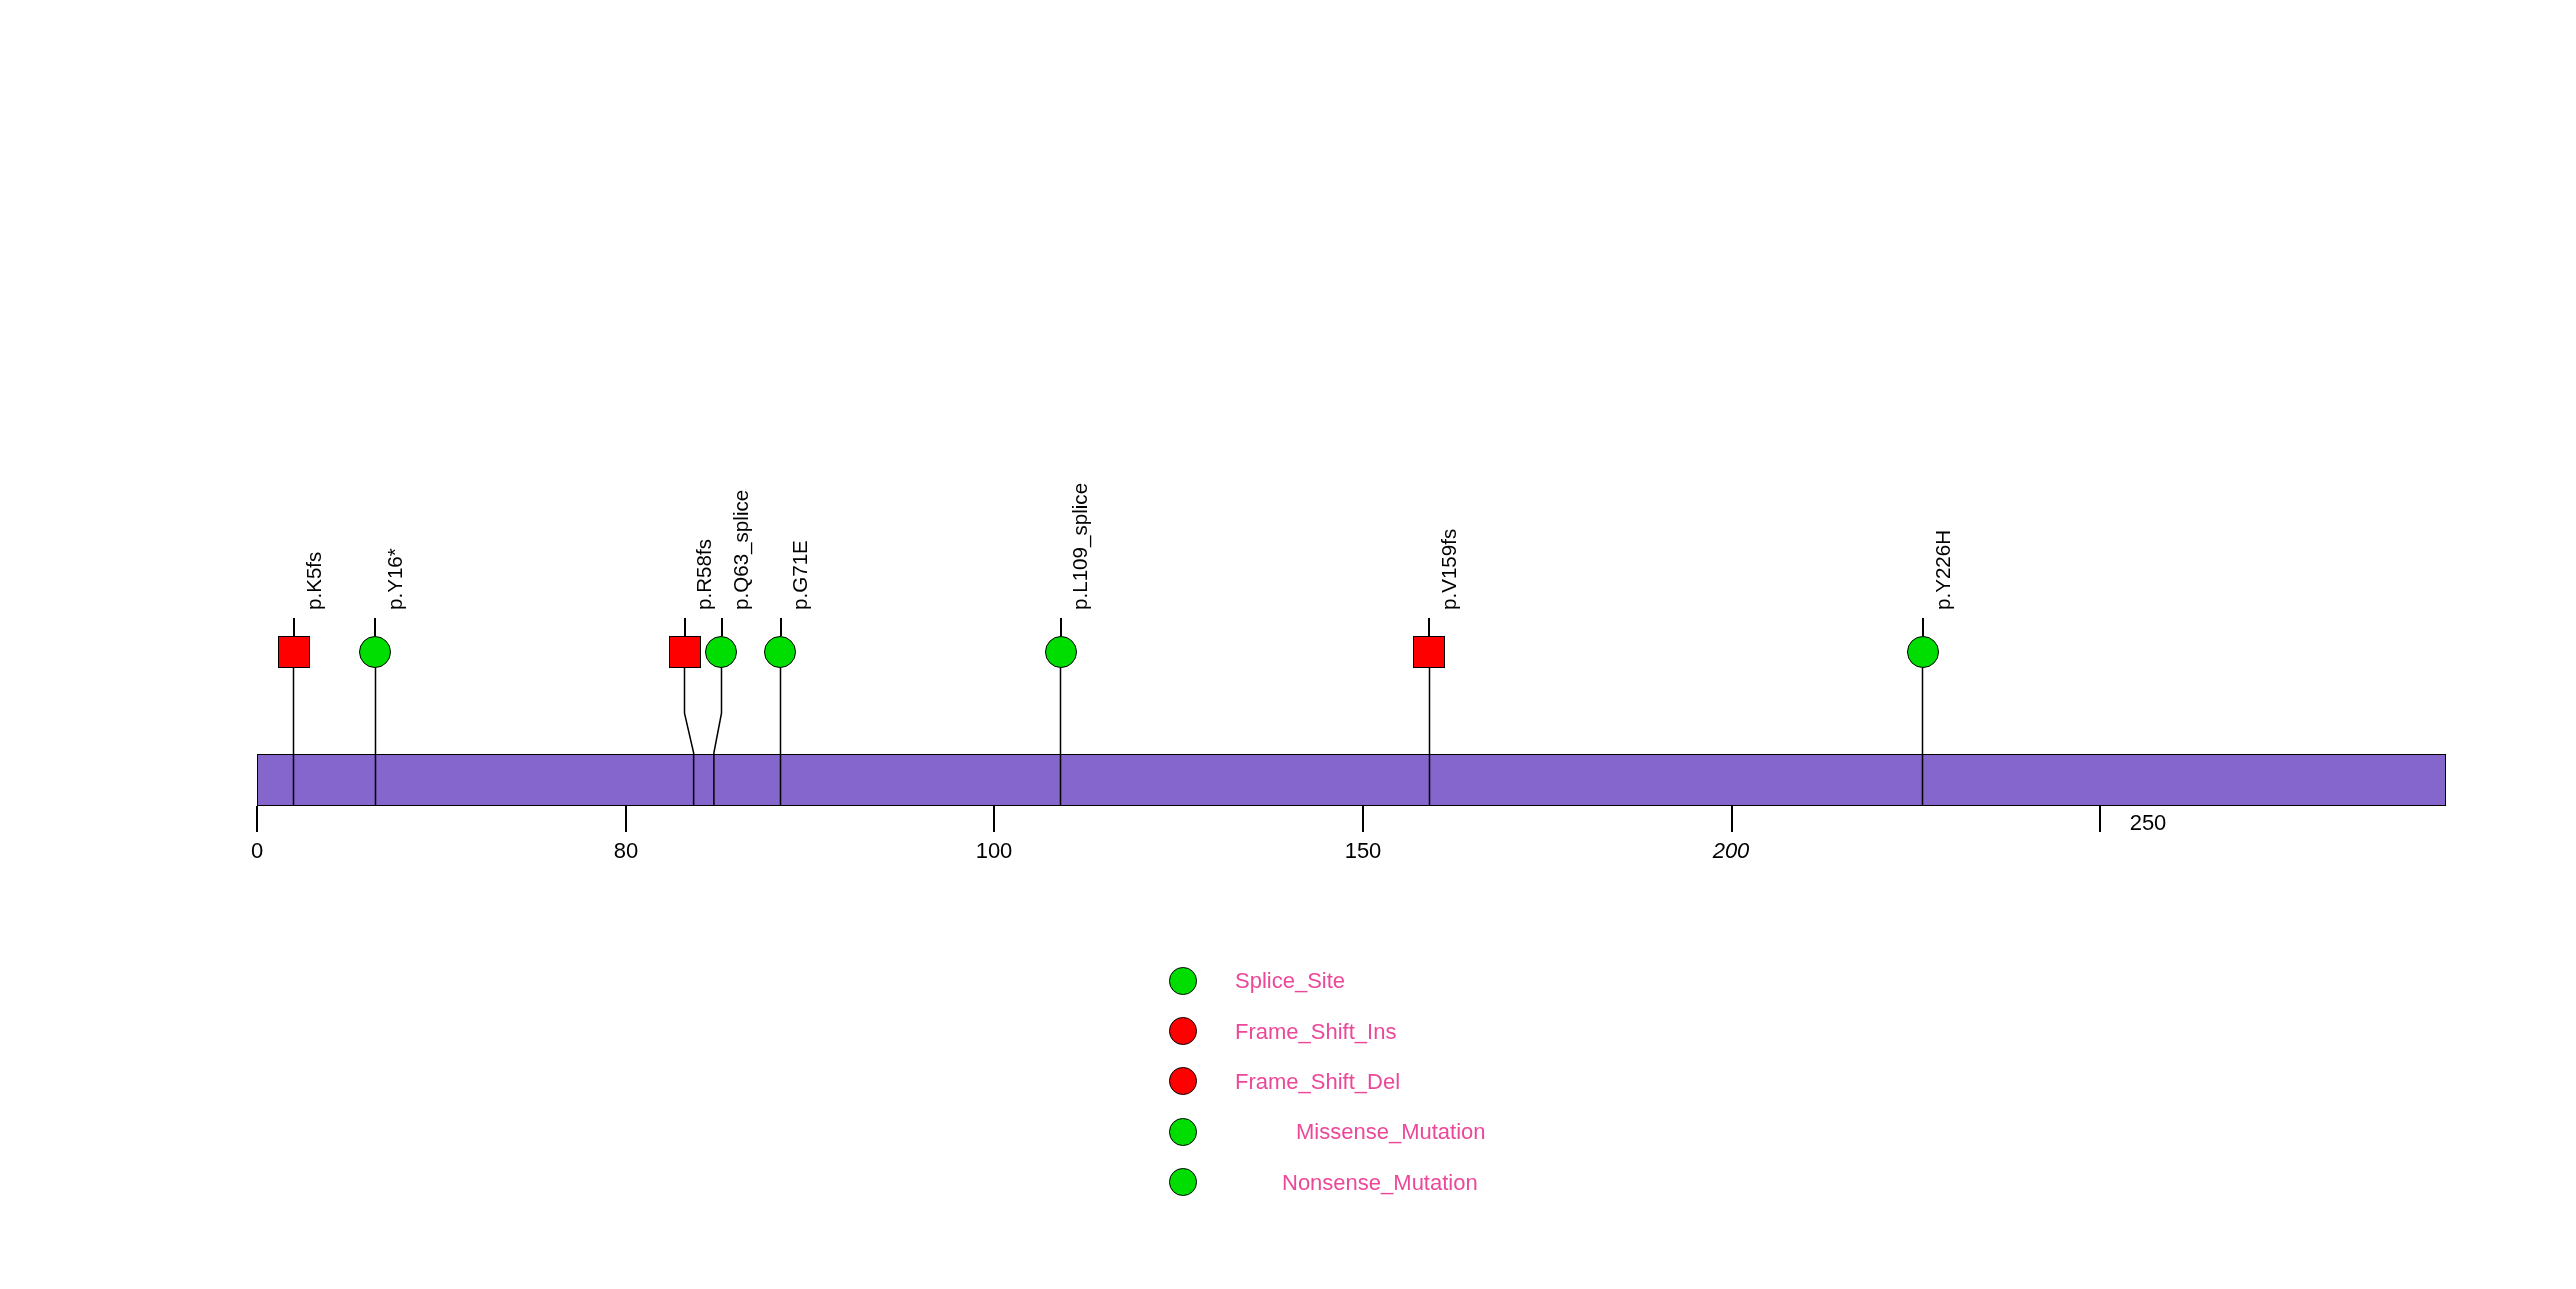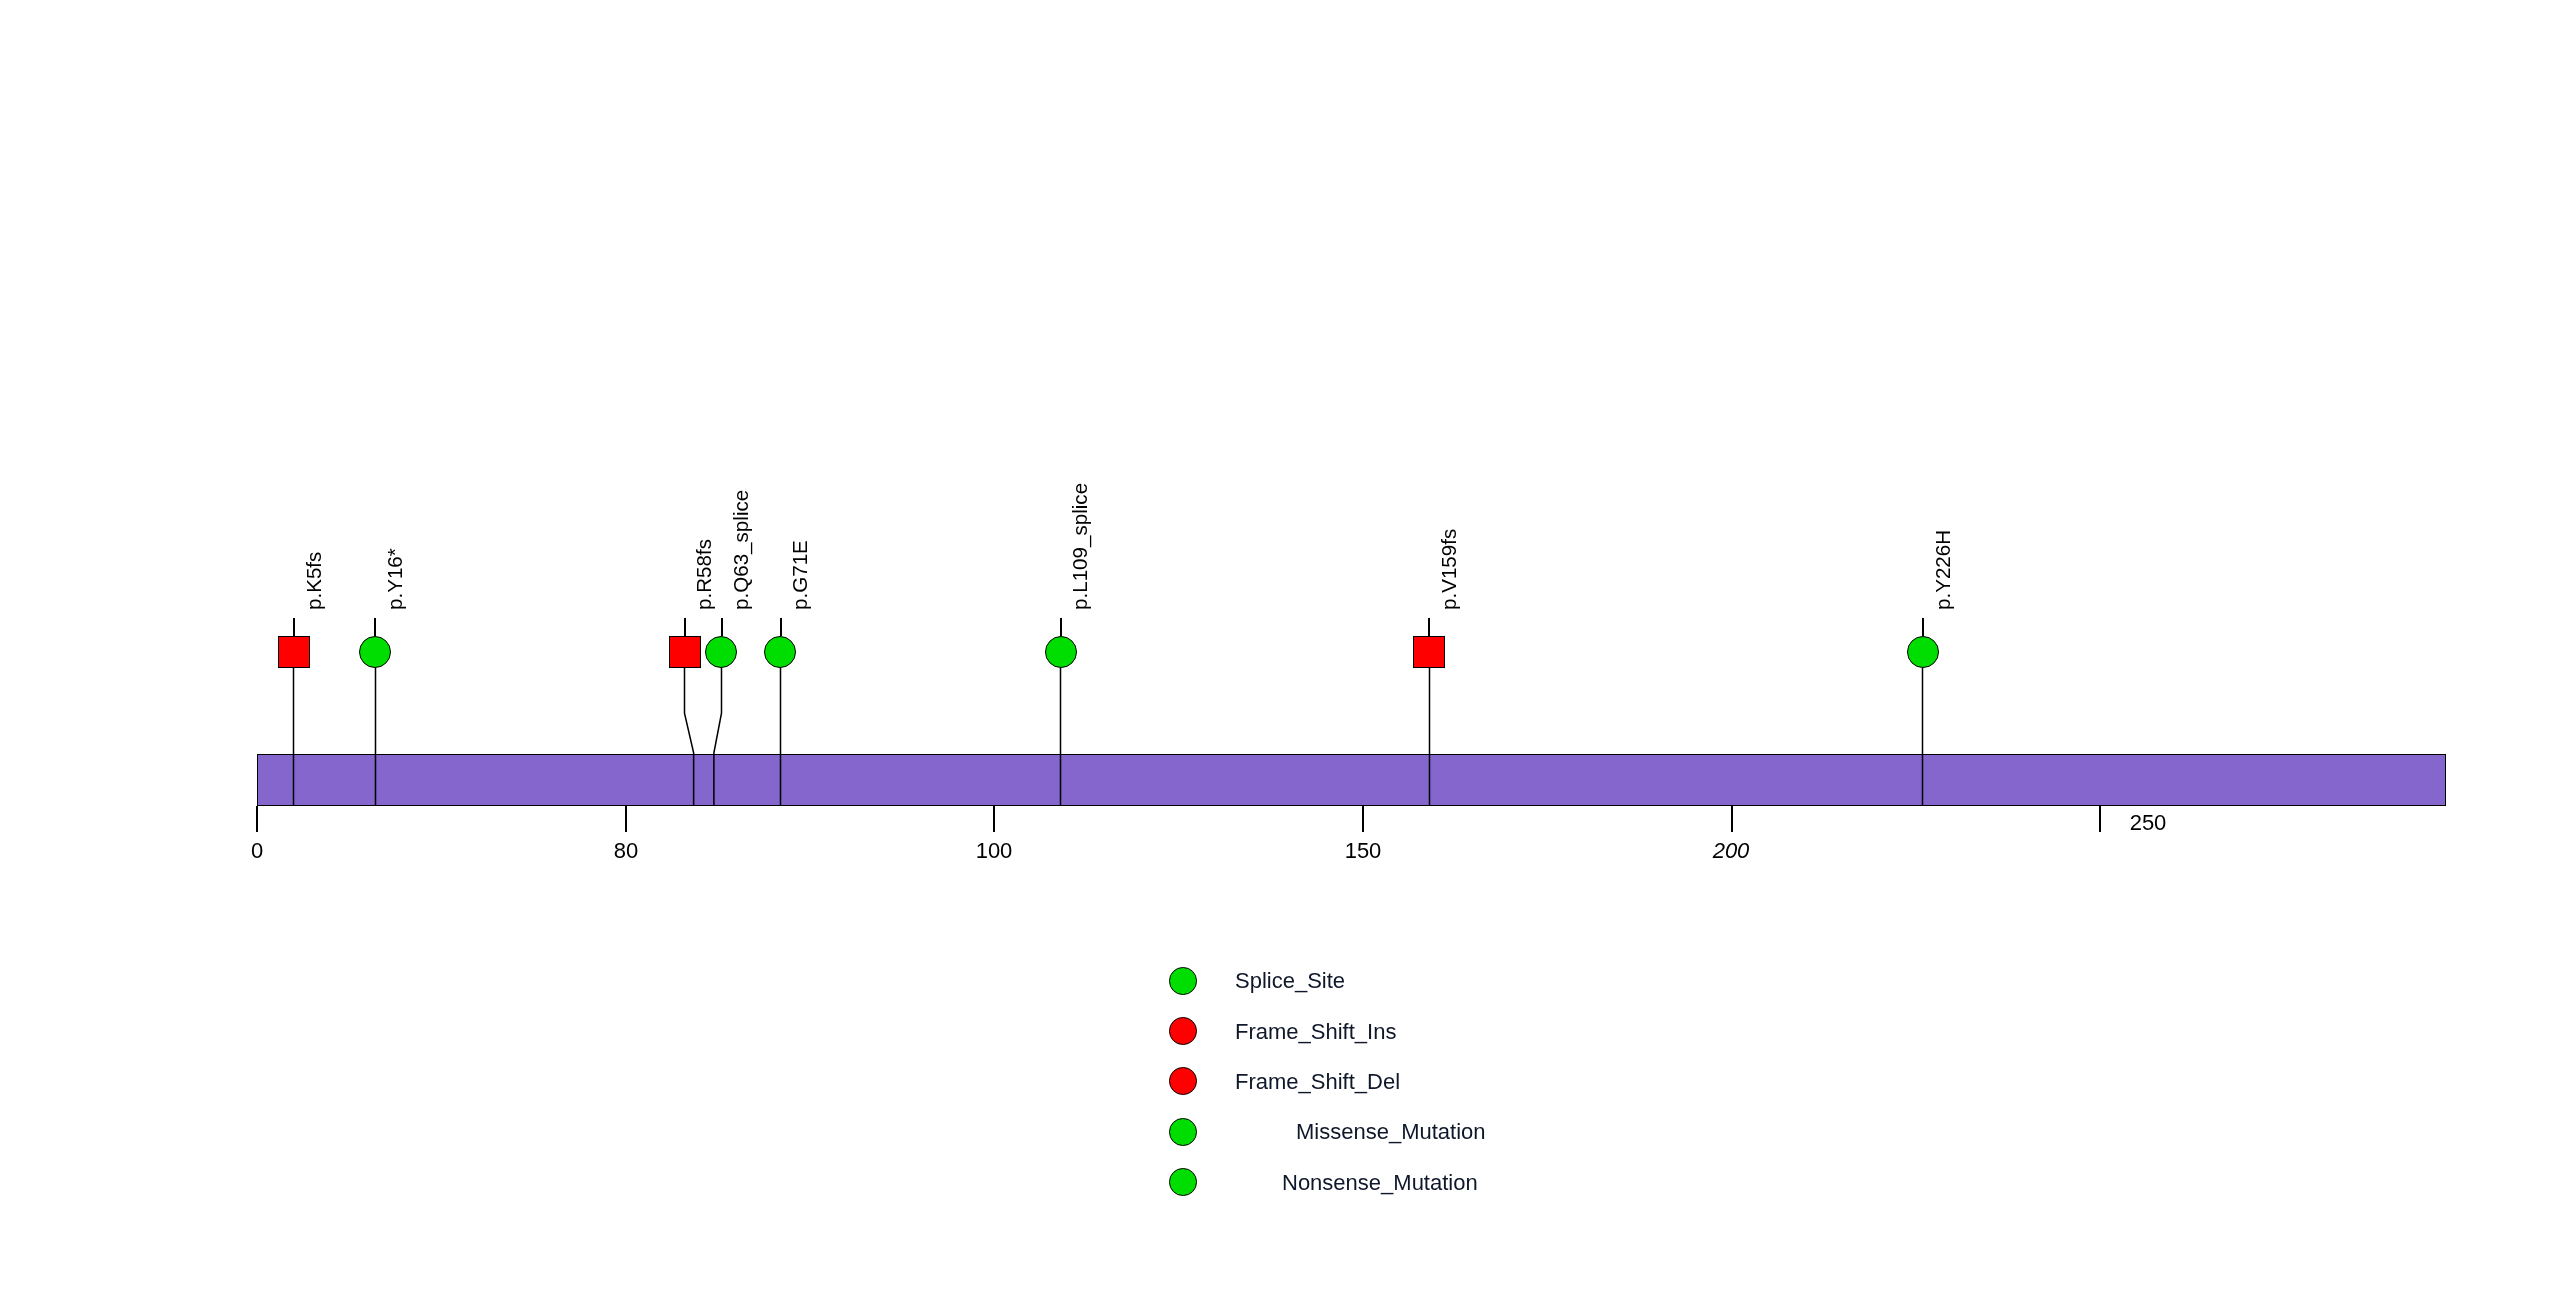--- a/index.html
+++ b/index.html
@@ -35,21 +35,21 @@
     font-family: "Liberation Sans", sans-serif;
     font-size: 22px;
     color: #000000;
     text-align: center;
     transform: translateX(-50%);
   }
   .legend-label {
     position: absolute;
     font-family: "Liberation Sans", sans-serif;
     font-size: 22px;
-    color: #0f172a;
+    color: #ec4899;
     white-space: nowrap;
   }
   .legend-dot {
     position: absolute;
     border-radius: 50%;
     border: 1.1px solid #000000;
     box-sizing: border-box;
   }
   .marker-circle {
     position: absolute;

